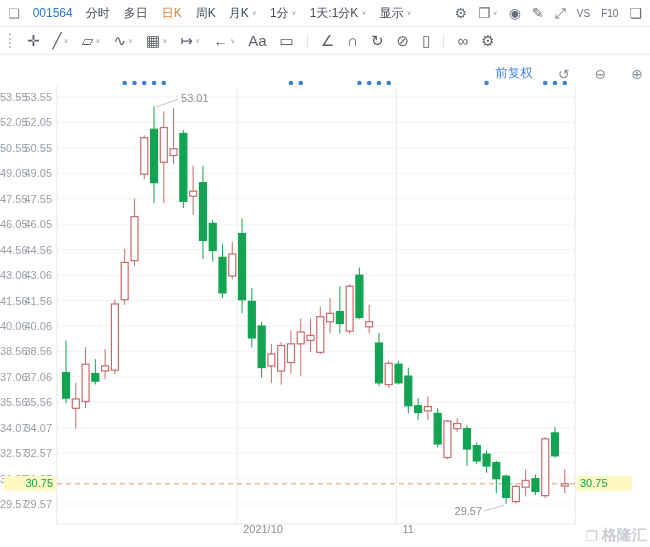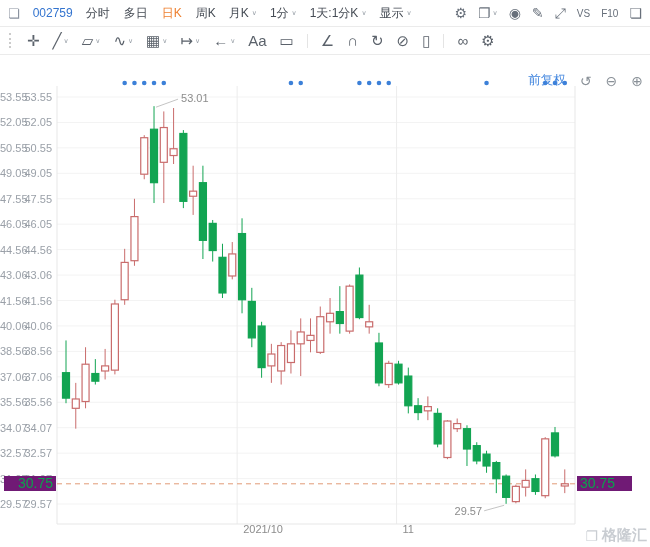--- a/index.html
+++ b/index.html
@@ -26,37 +26,37 @@
        border-bottom:1px solid #ebebeb}
   .tb2 .ib{font-size:15px;color:#5b626b;color:#5b626b}
   .handle{width:2px;height:15px;border-left:2px dotted #cbcbcb;margin-right:1px}
   .divider{width:1px;height:14px;background:#e4e4e4}
   
   .chart{position:relative;width:650px;height:493px}
   .chart svg{position:absolute;left:0;top:0}
   .ylabel{position:absolute;font-size:11px;color:#9aa0a8;line-height:14px}
   .ylabel.l{left:0;width:52px;text-align:right}
   .ylabel.r{left:580;width:60px;text-align:left}
-  .badge{position:absolute;height:15px;line-height:15px;font-size:14px;
-         background:#701a75;color:#0aa34c;z-index:3}
+  .badge{position:absolute;height:15px;line-height:15px;font-size:11px;
+         background:#fef9c3;color:#0aa34c;z-index:3}
   .badge.l{left:4px;width:49px;text-align:right;padding-right:3px}
   .badge.r{left:577px;width:52px;text-align:left;padding-left:3px}
-  .ctrl{position:absolute;top:17px;right:7px;display:flex;gap:14px;align-items:center;z-index:4}
+  .ctrl{position:absolute;top:10px;right:7px;display:flex;gap:25px;align-items:center;z-index:4}
   .adjust{color:#4185de;font-size:12.5px}
   .ctrl .ib{font-size:14px;color:#8a9198}
   .watermark{position:absolute;right:3px;bottom:3px;display:flex;gap:4px;align-items:center;
              color:#c9cdd2;font-weight:bold;font-size:15px;z-index:2}
   .wm-logo{font-size:14px;font-weight:normal}
 </style>
 </head>
 <body>
 
 <div class="tb1">
   <span class="lead-icon">❏</span>
-  <span class="code">002759</span>
+  <span class="code">001564</span>
   <div class="tabs" id="main-tabs">
       <span class="tab">分时</span>
       <span class="tab">多日</span>
       <span class="tab active">日K</span>
       <span class="tab">周K</span>
     </div>
   <div class="dds" id="main-dds">
       <span class="dd">
         <span>月K</span>
         <span class="chev">∨</span>

